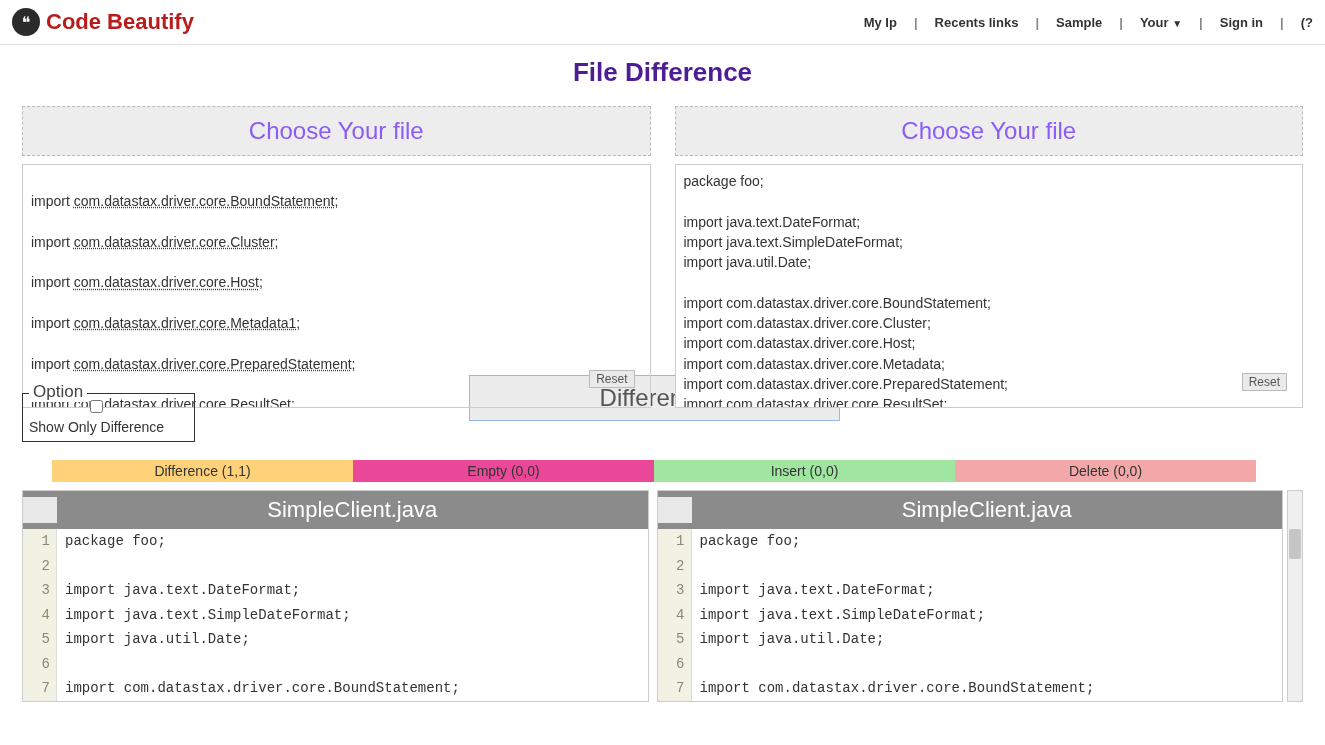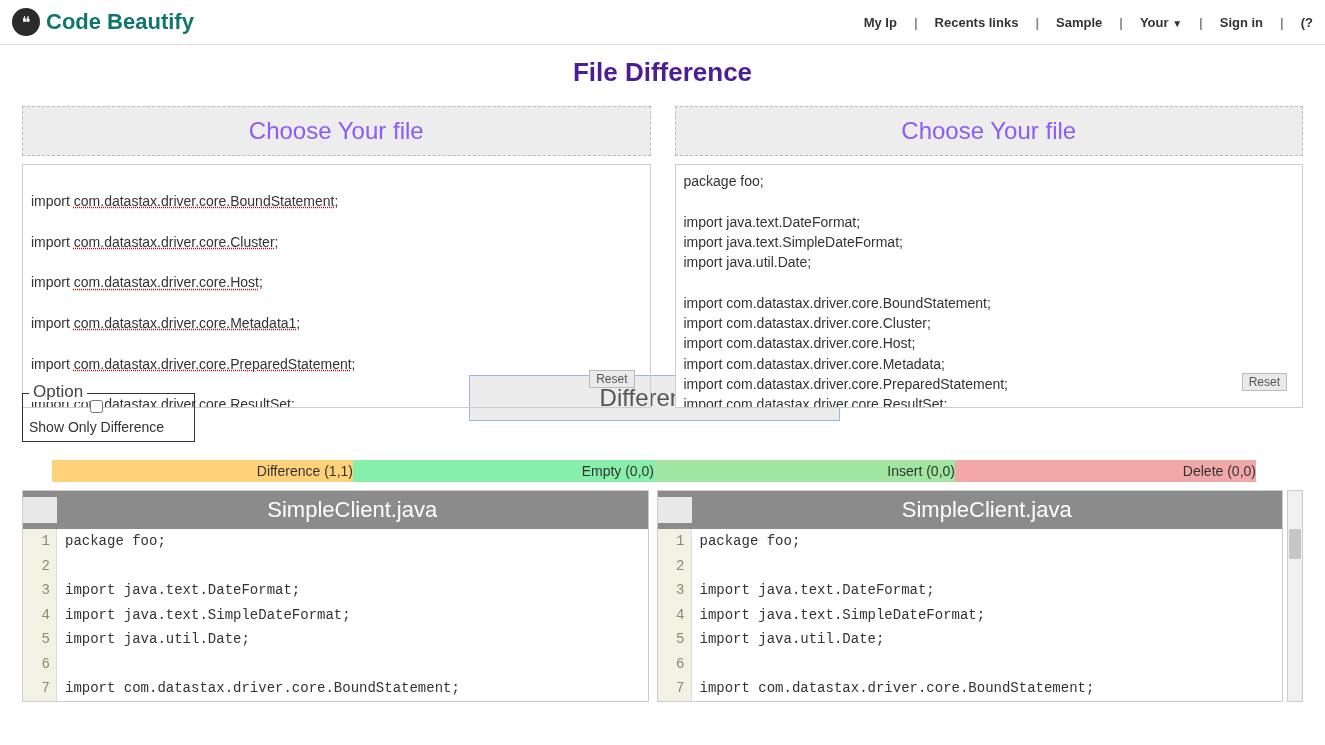--- a/index.html
+++ b/index.html
@@ -1,43 +1,43 @@
 <!DOCTYPE html>
 <html><head>
 <meta charset="utf-8">
 <style>
 * { margin: 0; padding: 0; box-sizing: border-box; }
 body { font-family: Arial, Helvetica, sans-serif; font-size: 14px; color: #333; background: #fff; }
 .header { display: flex; justify-content: space-between; align-items: center; padding: 8px 12px; border-bottom: 1px solid #ddd; }
 .logo { display: flex; align-items: center; gap: 6px; }
 .logo-icon { width: 28px; height: 28px; background: #2b2b2b; border-radius: 50%; display: inline-flex; align-items: center; justify-content: center; color: #fff; font-size: 16px; }
-.logo-text { font-size: 22px; font-weight: bold; color: #0f766e; }
+.logo-text { font-size: 22px; font-weight: bold; color: #b91c1c; }
 .nav-links { display: flex; gap: 15px; font-size: 13px; font-weight: bold; }
 .nav-links span { cursor: pointer; }
 .nav-sep { color: #888; margin: 0 2px; }
 .dropdown-caret { font-size: 10px; }
 .page-title { text-align: center; font-size: 26px; font-weight: bold; color: #4c1d95; padding: 12px 0 18px; }
 .content { padding: 0 22px 20px; }
 .file-panels { display: flex; gap: 24px; }
 .file-panel { flex: 1; position: relative; }
 .choose-header { border: 1px dashed #bbb; background: #ededed; text-align: center; font-size: 24px; color: #8b5cf6; padding: 10px 0; cursor: pointer; }
 .textarea-wrap { position: relative; margin-top: 8px; }
 .code-textarea { width: 100%; height: 244px; border: 1px solid #ccc; padding: 6px 8px; font-family: Arial, sans-serif; font-size: 14px; color: #333; line-height: 1.45; resize: none; overflow-y: scroll; white-space: pre-wrap; }
 .code-textarea .spellerr { text-decoration: underline dotted #c00; }
 .reset-btn { position: absolute; right: 16px; bottom: 20px; font-size: 12px; background: #eaeaea; border: 1px solid #bbb; color: #555; padding: 1px 6px; cursor: pointer; }
 .option-box { margin-top: 18px; border: 1px solid #333; display: inline-block; padding: 6px 30px 6px 6px; position: relative; }
 .option-legend { position: absolute; top: -12px; left: 6px; background: #fff; padding: 0 4px; font-size: 17px; color: #444; }
 .option-check { display: flex; align-items: center; gap: 6px; font-size: 14px; flex-direction: column; }
 .diff-controls { display: flex; align-items: flex-start; margin-top: -36px; gap: 12px; }
 .diff-button-wrap { flex: 1; display: flex; justify-content: center; }
 .diff-button { font-size: 24px; color: #555; background: #ececec; border: 1px solid #99b7e8; padding: 8px 130px; cursor: pointer; }
-.legend-bar { display: flex; margin-top: 18px; margin-left: 30px; margin-right: 47px; font-size: 14px; text-align: right; }
+.legend-bar { display: flex; margin-top: 18px; margin-left: 30px; margin-right: 47px; font-size: 14px; text-align: center; }
 .legend-seg { flex: 1; padding: 3px 0; }
 .legend-diff { background: #ffd27a; }
-.legend-empty { background: #86efac; }
+.legend-empty { background: #ec4899; }
 .legend-insert { background: #a0e6a0; }
 .legend-delete { background: #f2a8a8; }
 .diff-output { display: flex; gap: 8px; margin-top: 8px; padding-right: 20px; position: relative; }
 .diff-col { flex: 1; border: 1px solid #ccc; }
 .diff-head { background: #8b8b8b; color: #fff; font-size: 22px; text-align: center; padding: 6px 0; display: flex; }
 .diff-gutter-head { width: 34px; background: #e8e8e8; }
 .diff-title { flex: 1; }
 .diff-row { display: flex; font-family: "Courier New", monospace; font-size: 14px; line-height: 1.75; }
 .diff-ln { width: 34px; text-align: right; padding-right: 6px; background: #f1f2e4; color: #8a8a70; border-right: 1px solid #ddd; }
 .diff-code { flex: 1; padding-left: 8px; white-space: pre; }

